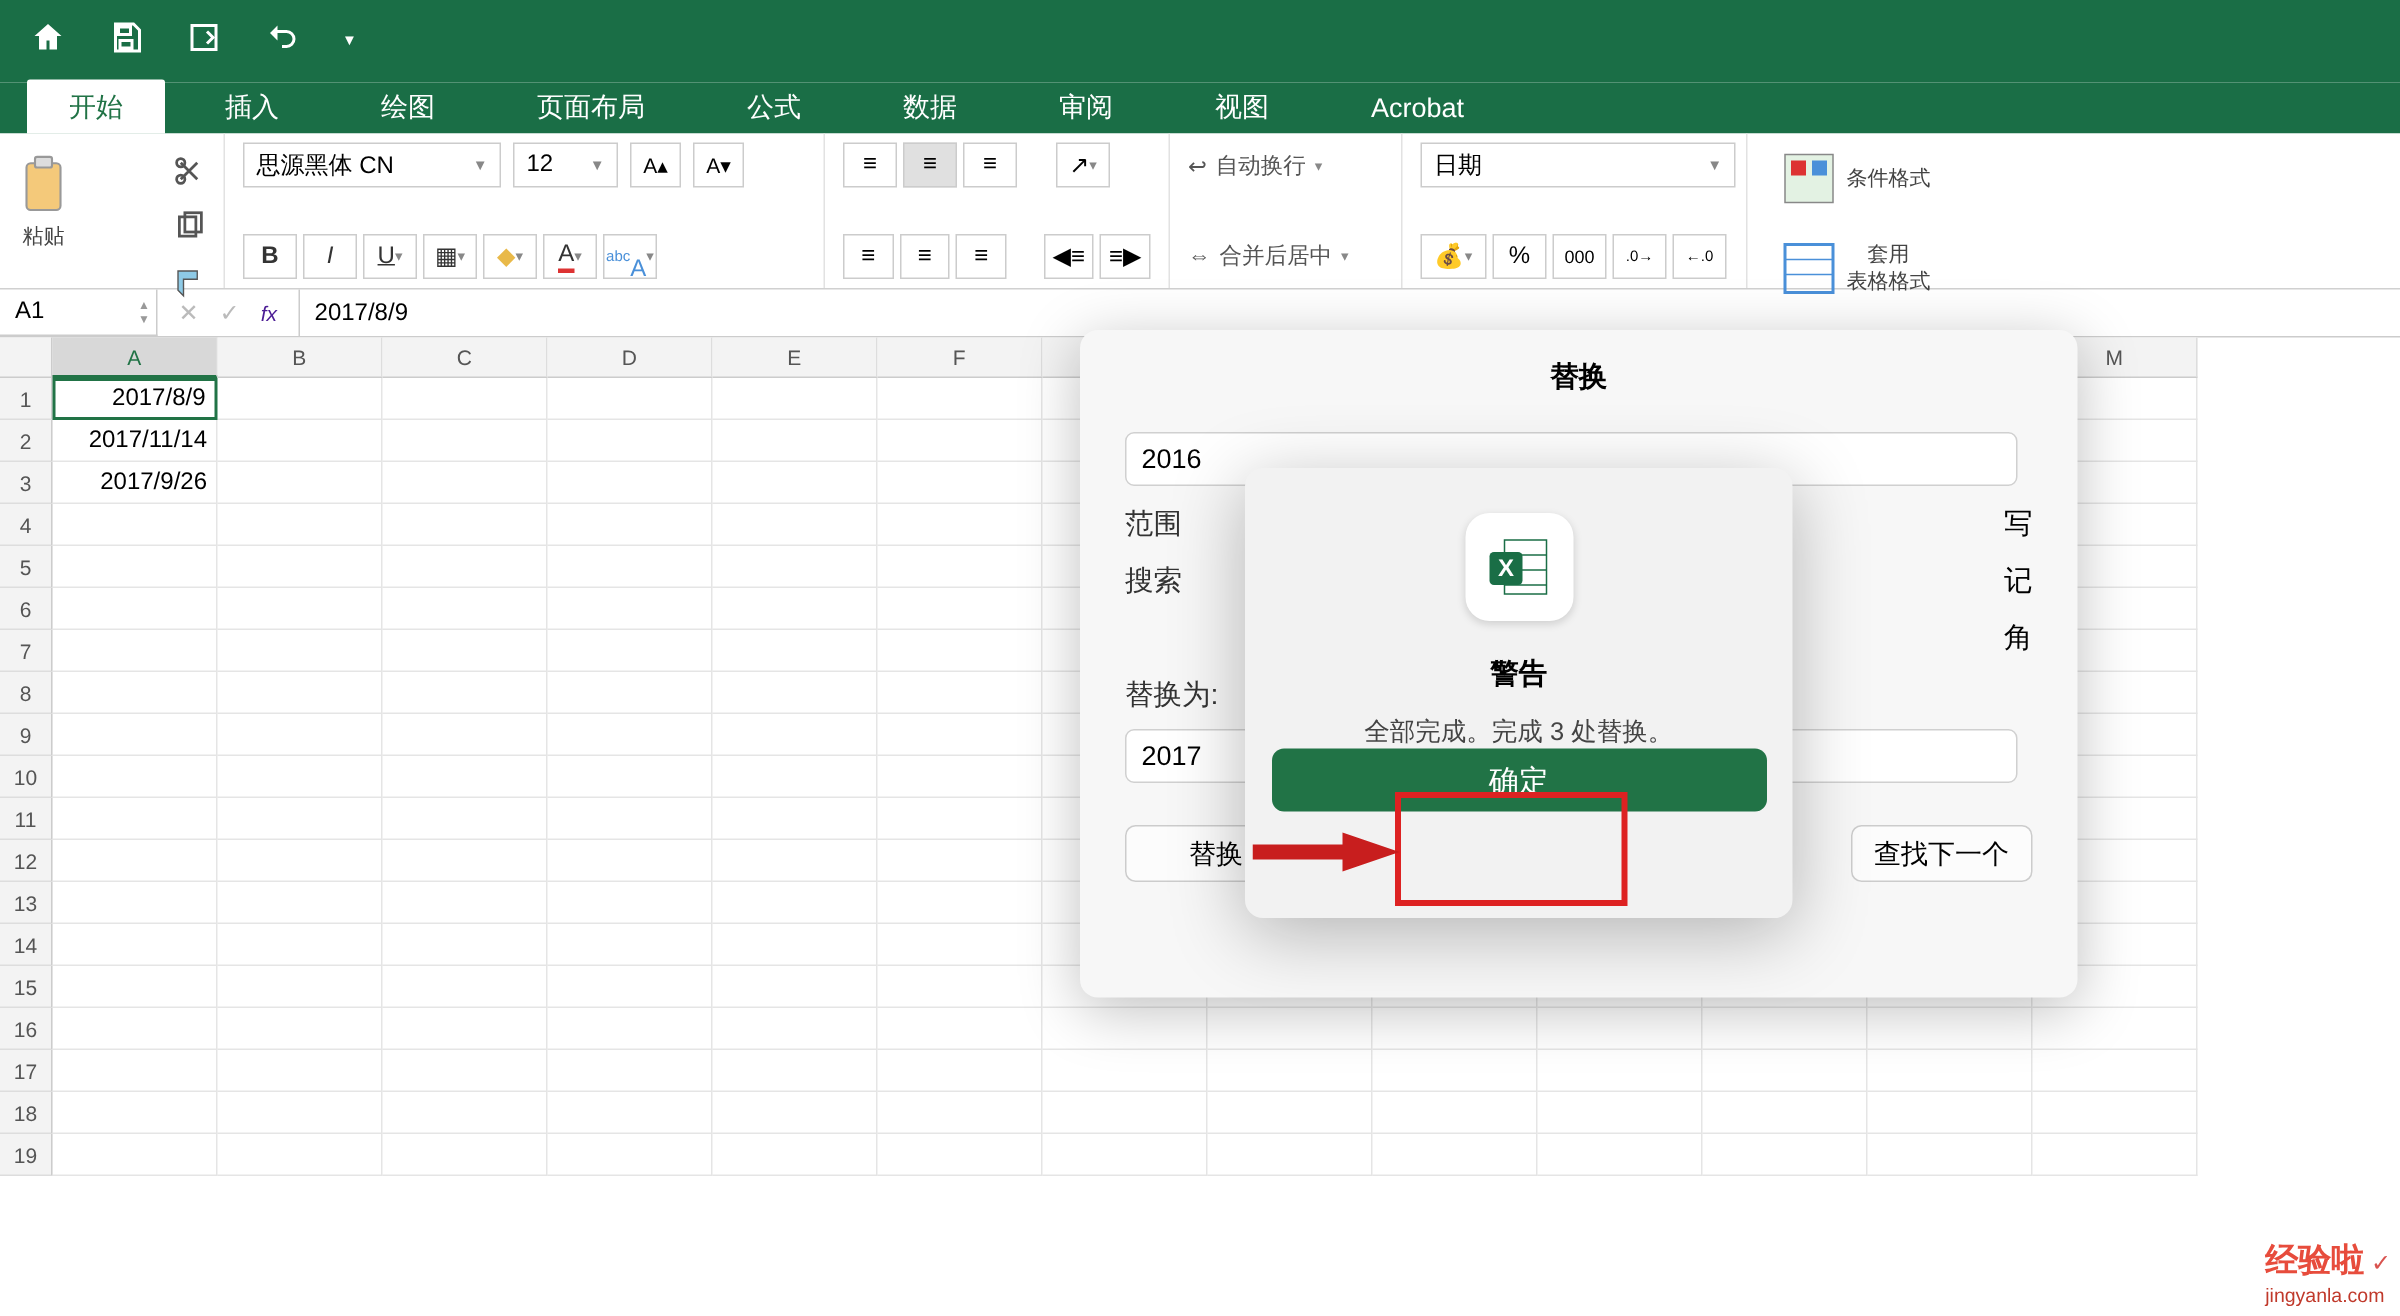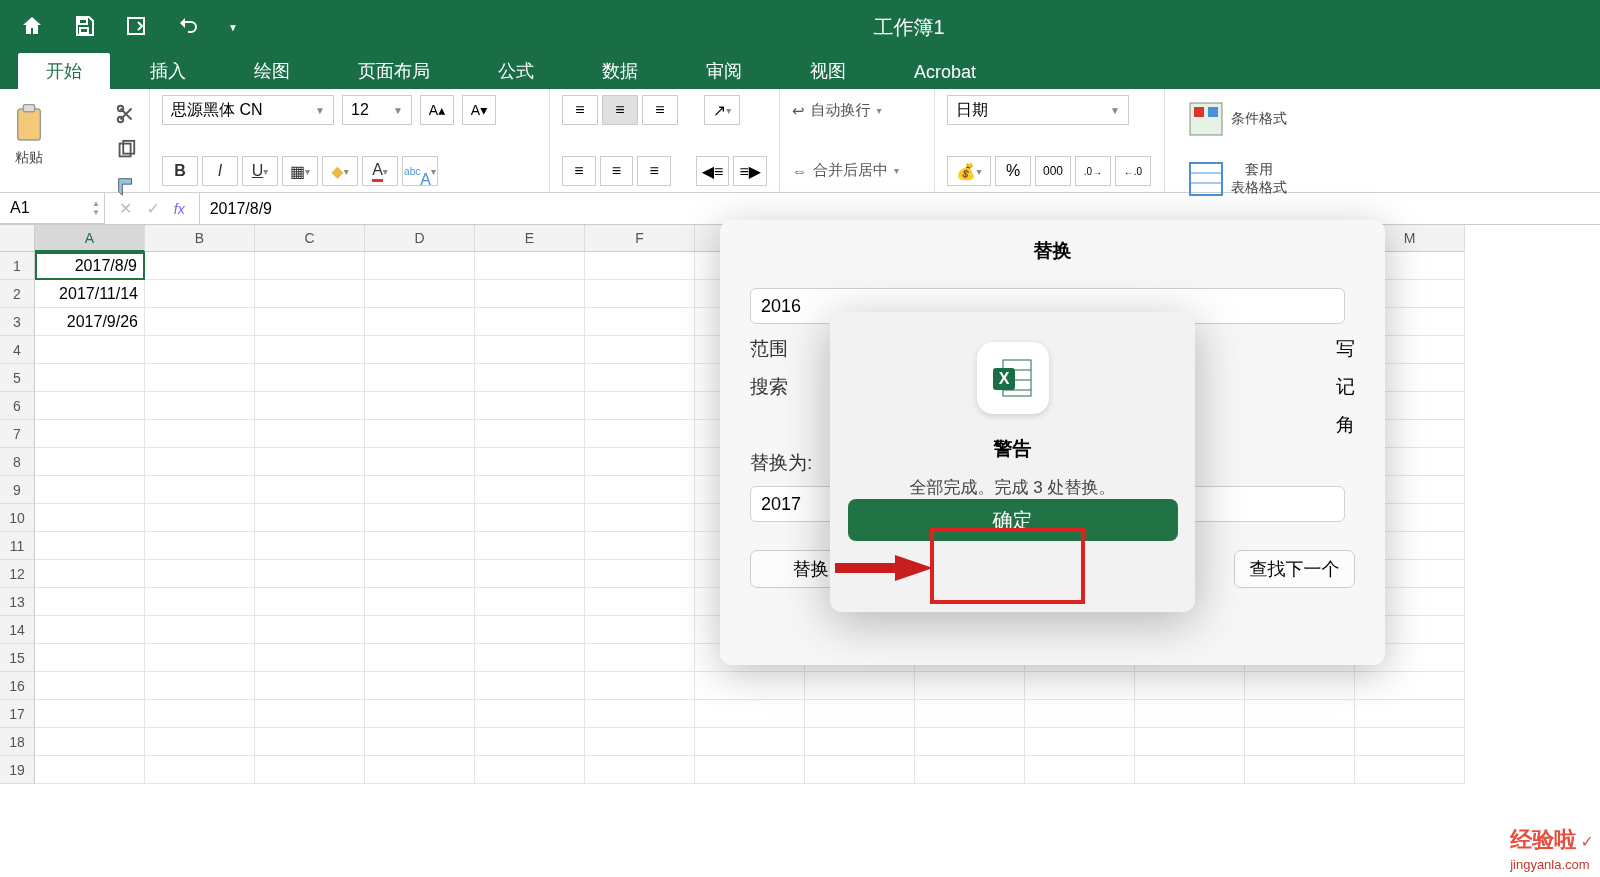--- a/index.html
+++ b/index.html
@@ -36,32 +36,32 @@
   .fbtn{border:1px solid #ccc;background:#fff;height:30px;min-width:36px;display:flex;align-items:center;justify-content:center;font-size:16px;color:#333;}
 
   .align-group{width:230px;}
   .arow{display:flex;gap:4px;}
   .abtn{border:1px solid #ccc;background:#fff;height:30px;width:36px;display:flex;align-items:center;justify-content:center;}
 
   .wrap-group{width:155px;}
   .wrap-item{display:flex;align-items:center;gap:6px;font-size:15px;color:#555;margin:6px 0;}
 
   .num-group{width:230px;}
-  .num-select{border:1px solid #ccc;background:#fff;height:30px;width:182px;padding:0 8px;display:flex;align-items:center;justify-content:space-between;font-size:16px;gap:43px;}
+  .num-select{border:1px solid #ccc;background:#fff;height:30px;width:210px;padding:0 8px;display:flex;align-items:center;justify-content:space-between;font-size:16px;gap:43px;}
 
   .styles-group{display:flex;gap:20px;padding:10px 20px;}
   .style-item{display:flex;flex-direction:row;align-items:center;gap:4px;font-size:14px;color:#444;}
   .style-icon{width:42px;height:40px;}
 
   
   .formula-bar{height:32px;border-bottom:1px solid #ccc;display:flex;align-items:center;}
   .namebox{width:105px;border:1px solid #ccc;border-left:none;border-top:none;height:100%;display:flex;align-items:center;padding-left:10px;font-size:16px;}
   .namebox .spin{margin-left:auto;margin-right:4px;display:flex;flex-direction:column;font-size:8px;color:#999;}
   .fbar-btns{display:flex;align-items:center;gap:14px;padding:0 14px;border-right:1px solid #ccc;height:100%;}
-  .fxicon{color:#8b5cf6;font-size:14px;font-style:italic;}
+  .fxicon{color:#4c1d95;font-size:14px;font-style:italic;}
   .fcontent{padding-left:10px;font-size:16px;}
 
   
   .grid{display:flex;}
   .rowhdrs{width:35px;}
   .rowhdr{height:28px;border-bottom:1px solid #ddd;border-right:1px solid #ccc;background:#f3f3f3;display:flex;align-items:center;justify-content:center;font-size:14px;color:#555;}
   .colhdrs{display:flex;}
   .colhdr{width:110px;height:27px;border-right:1px solid #ddd;border-bottom:1px solid #ccc;background:#f3f3f3;display:flex;align-items:center;justify-content:center;font-size:14px;color:#555;}
   .colhdr.sel{background:#d8d8d8;border-bottom:2px solid #217346;color:#217346;}
   .cells{}
@@ -107,21 +107,20 @@
         </svg></span>
     <span><svg class="icon" viewBox="0 0 24 24">
           <rect x="4" y="4" width="16" height="16" fill="none" stroke="#fff" stroke-width="2"></rect>
           <path d="M14 8l4 4-4 4" fill="none" stroke="#fff" stroke-width="2"></path>
         </svg></span>
     <span><svg class="icon" viewBox="0 0 24 24">
           <path d="M9 14l-5-5 5-5v3h6a6 6 0 010 12h-3v-2h3a4 4 0 000-8H9v5z"></path>
         </svg></span>
     <span class="chev" style="color:#fff;">▼</span>
   </div>
-  <div class="doc-title">工作簿1</div>
 </div>
 
 <div class="tabs">
   <div class="tab active">开始</div>
   <div class="tab">插入</div>
   <div class="tab">绘图</div>
   <div class="tab">页面布局</div>
   <div class="tab">公式</div>
   <div class="tab">数据</div>
   <div class="tab">审阅</div>

